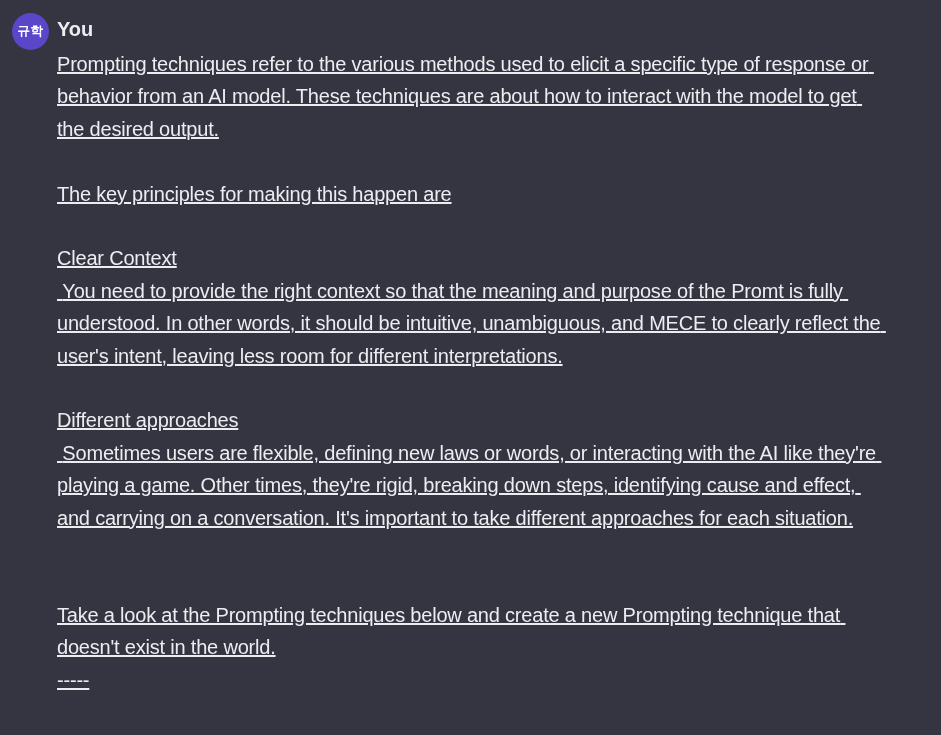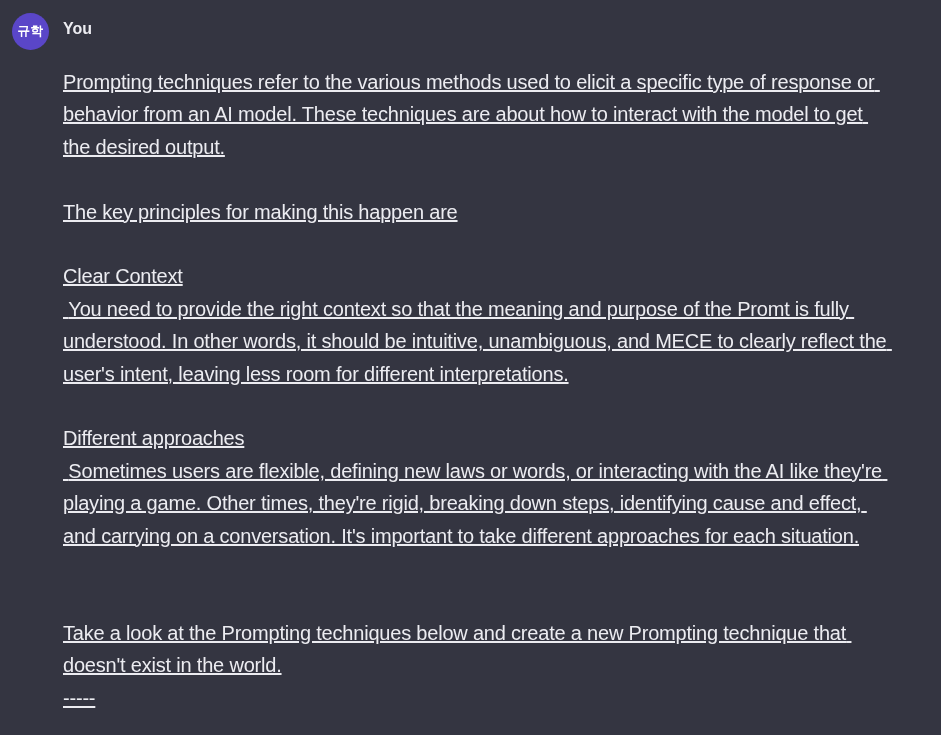--- a/index.html
+++ b/index.html
@@ -15,21 +15,21 @@
   }
   .chat {
     width: 100%;
     height: 100%;
     box-sizing: border-box;
   }
   .message {
     display: flex;
     align-items: flex-start;
     padding: 13px 20px 0 12px;
-    gap: 14px;
+    gap: 8px;
   }
   .avatar {
     width: 37px;
     height: 37px;
     border-radius: 50%;
     background: #5A46C8;
     flex-shrink: 0;
     display: flex;
     align-items: center;
     justify-content: center;
@@ -42,24 +42,24 @@
     line-height: 1;
     user-select: none;
   }
   .content {
     flex: 0 1 auto;
     width: 832px;
     padding-top: 3px;
   }
   .author {
     color: #ECECF1;
-    font-size: 16px;
+    font-size: 20px;
     font-weight: 700;
     line-height: 26px;
-    margin-bottom: 24px;
+    margin-bottom: 6px;
   }
   .body-text {
     color: #ECECF1;
     font-size: 20px;
     line-height: 32.4px;
     letter-spacing: -0.01em;
     white-space: pre-wrap;
     word-wrap: break-word;
     text-decoration: underline;
   }

